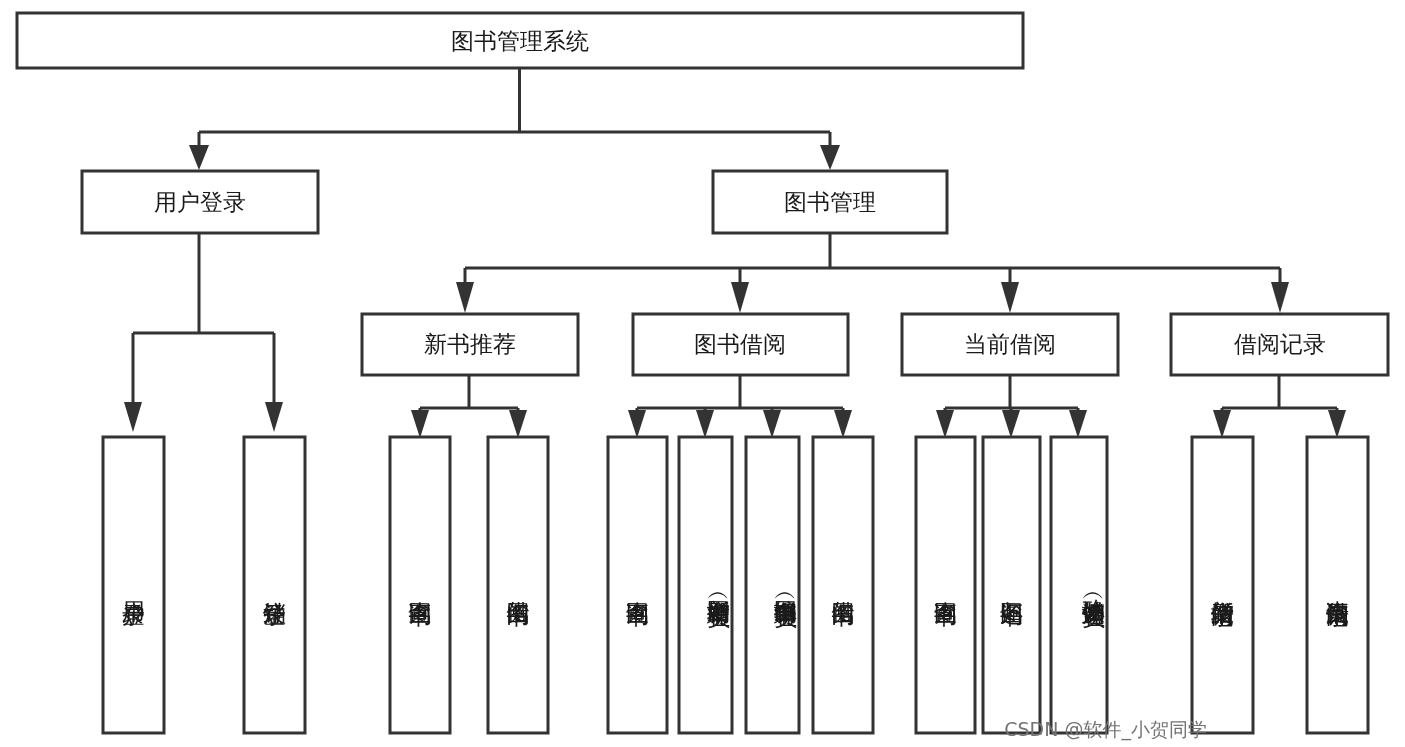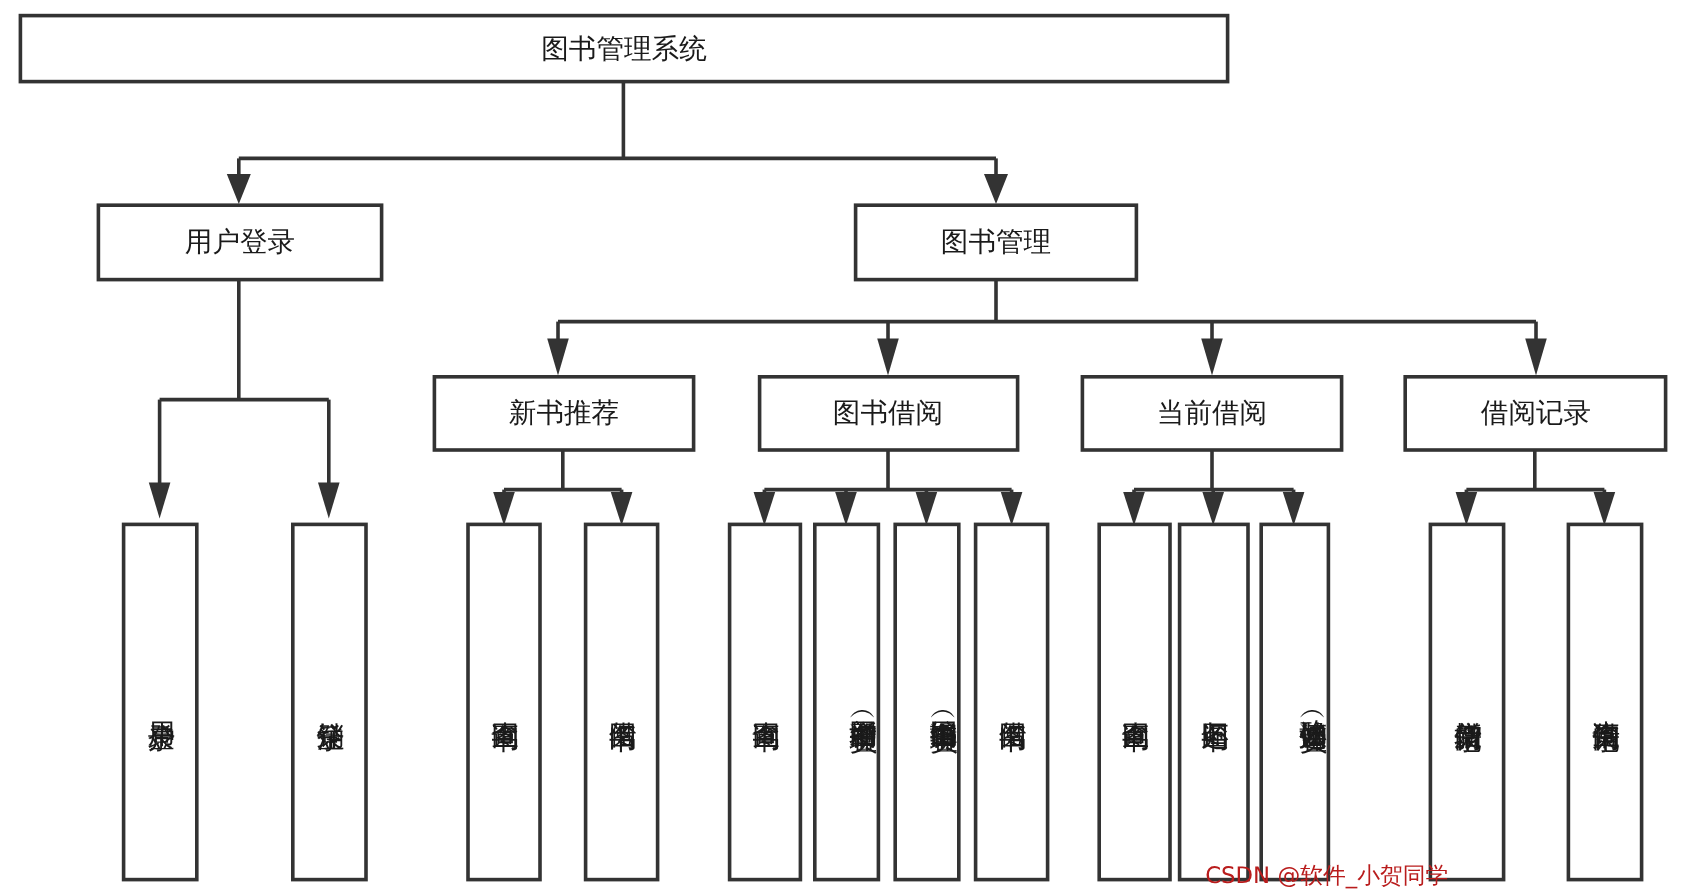--- a/index.html
+++ b/index.html
@@ -63,21 +63,21 @@
     text-align: center;
     white-space: nowrap;
     pointer-events: none;
   }
   .watermark {
     position: absolute;
     right: 10px;
     bottom: 4px;
     font-family: "DejaVu Sans", "Liberation Sans", sans-serif;
     font-size: 19px;
-    color: #b91c1c;
+    color: #737373;
     white-space: nowrap;
   }
 </style>
 </head>
 <body>
 
 <div id="diagram-root">
 
   <svg class="canvas" viewBox="0 0 1405 747">
 

